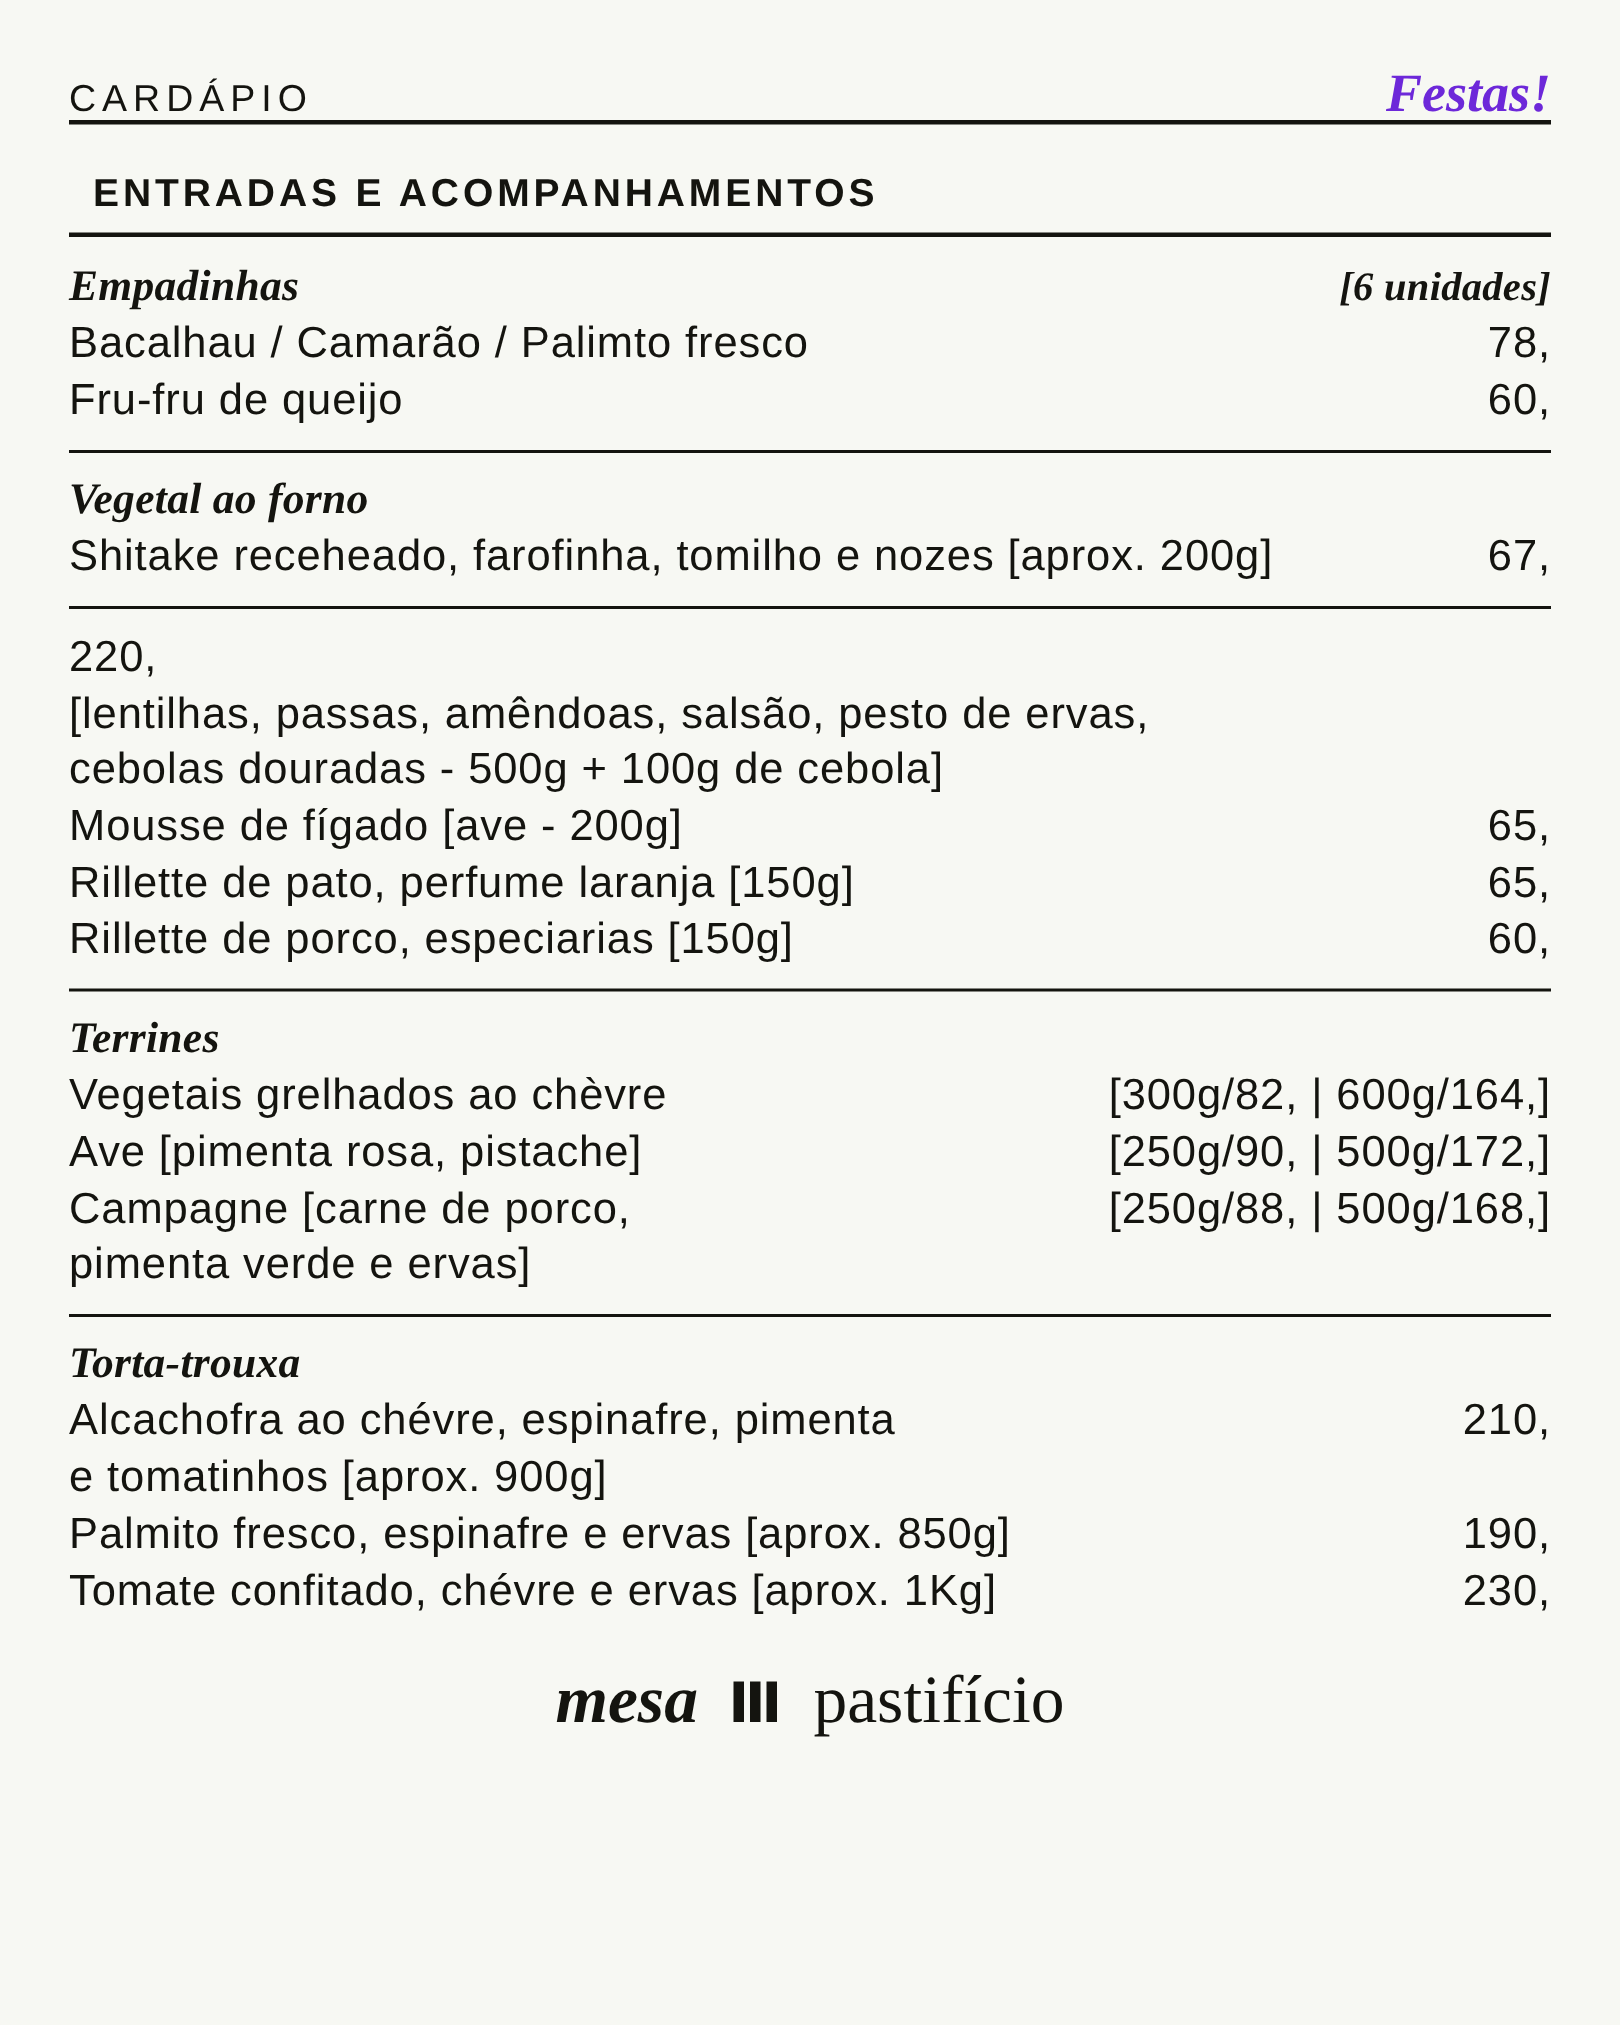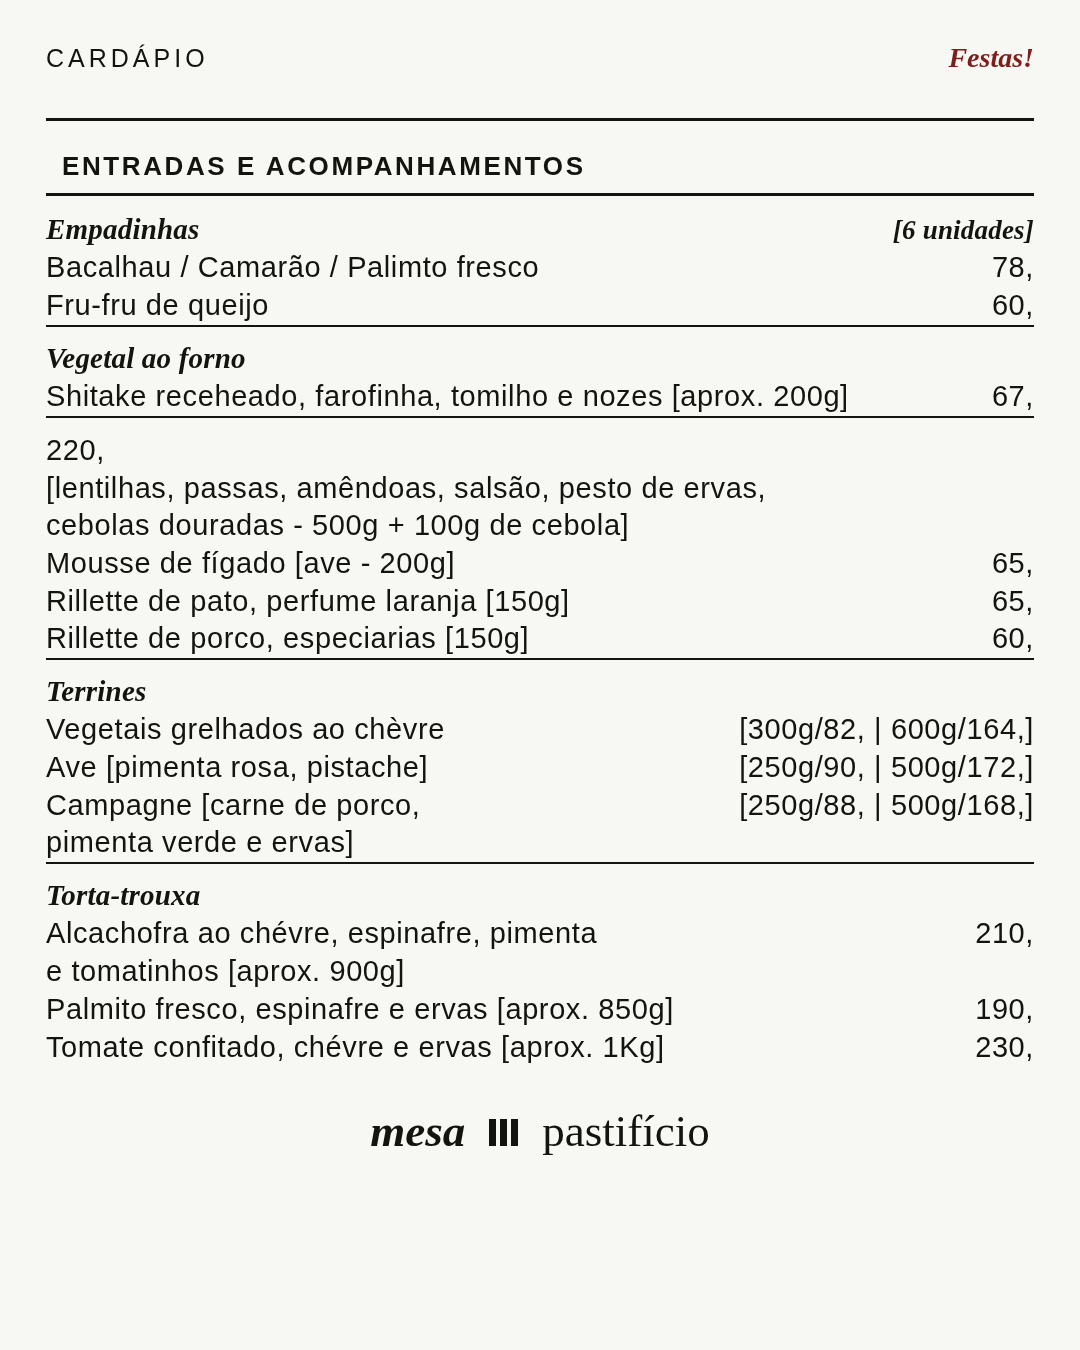--- a/index.html
+++ b/index.html
@@ -38,24 +38,24 @@
     font-size: 25px;
     font-weight: 400;
     letter-spacing: 4.0px;
     color: #14140f;
     line-height: 1;
   }
   .wordmark-festas {
     font-family: "Liberation Serif", serif;
     font-style: italic;
     font-weight: 700;
-    font-size: 28px;
+    font-size: 36px;
     letter-spacing: 0px;
     line-height: 1;
-    color: #7f1d1d;
+    color: #6d28d9;
   }
 
   
   .rule {
     height: 0;
     border-top: 3px solid #14140f;
     width: 100%;
   }
   .rule.thin {
     border-top-width: 2px;
@@ -66,21 +66,21 @@
     font-family: "Liberation Sans", sans-serif;
     font-weight: 700;
     font-size: 26px;
     letter-spacing: 2.6px;
     padding: 32px 0 14px 16px;
     line-height: 1;
   }
 
   
   .block {
-    padding: 14px 0 0 0;
+    padding: 14px 0 13px 0;
   }
   .block.first { padding-top: 16px; }
 
   .cat {
     font-family: "Liberation Serif", serif;
     font-style: italic;
     font-weight: 700;
     font-size: 29px;
     line-height: 1.22;
     letter-spacing: 0.2px;

